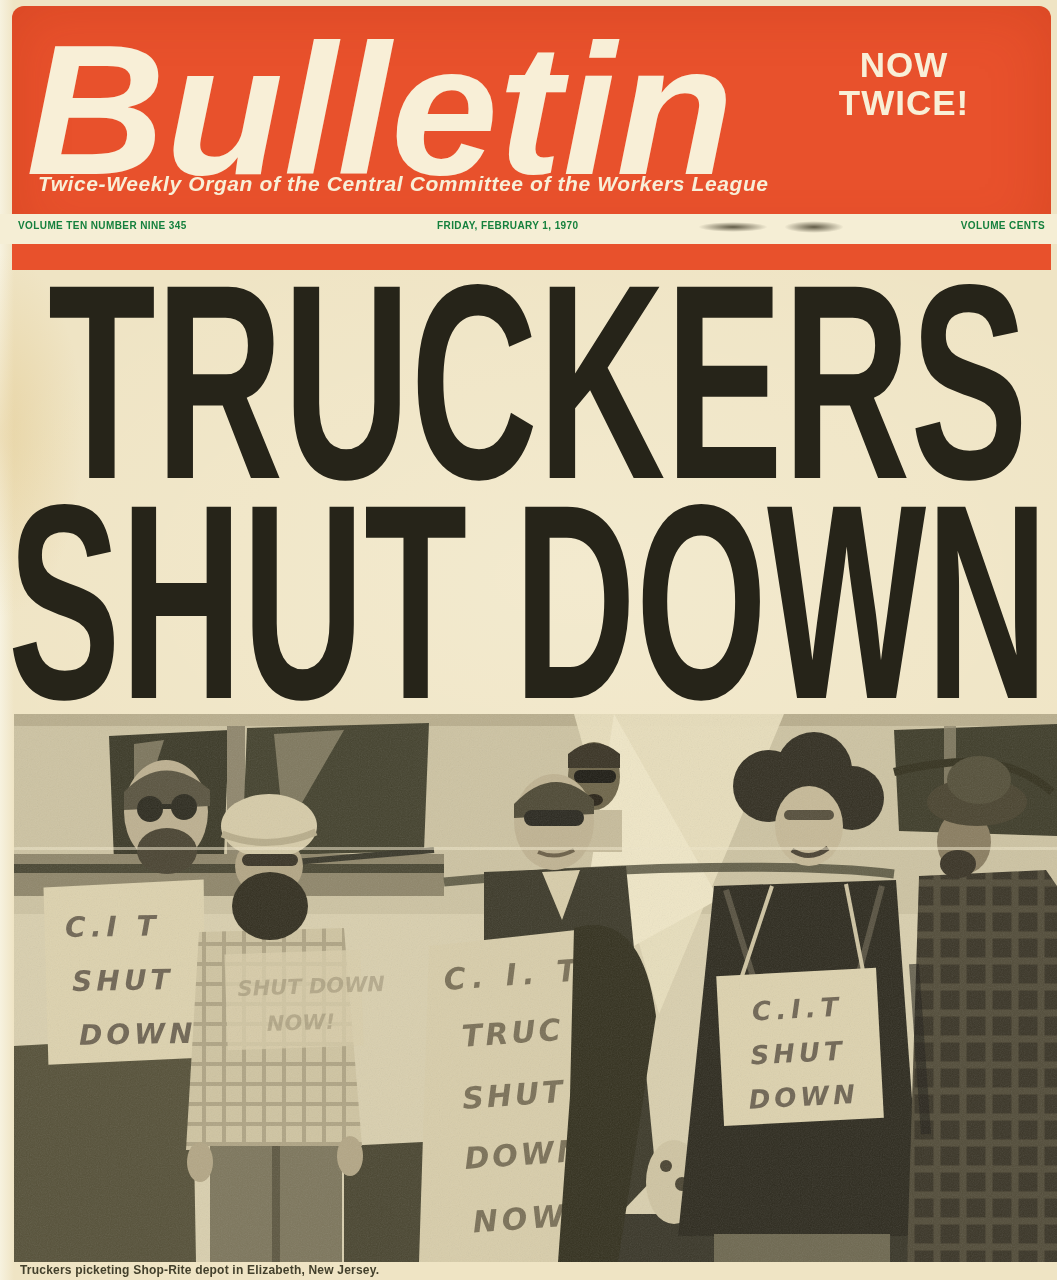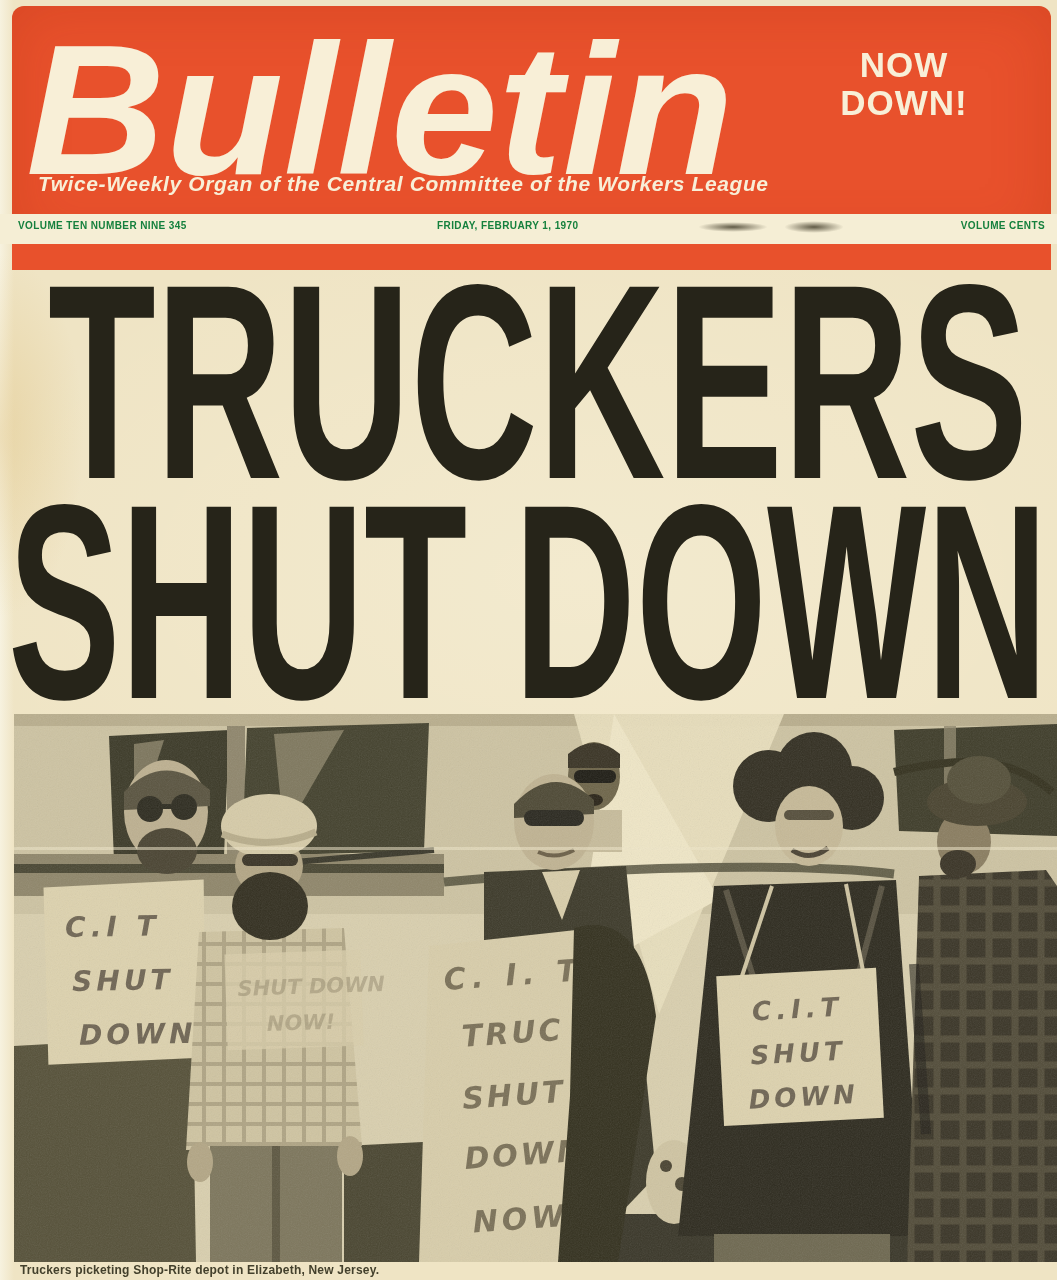--- a/index.html
+++ b/index.html
@@ -57,21 +57,21 @@
 
 <div class="page">
 
   <header class="masthead">
     <svg class="masthead-title-svg" viewBox="0 0 748 206">
       <text x="6" y="168" textLength="708" lengthAdjust="spacingAndGlyphs" style="font:italic 700 186px 'Liberation Sans', sans-serif" fill="#f8efd7">Bulletin</text>
     </svg>
     <div class="tagline">Twice-Weekly Organ of the Central Committee of the Workers League</div>
     <div class="promo">
       <div>NOW</div>
-      <div>DOWN!</div>
+      <div>TWICE!</div>
     </div>
   </header>
 
   <div class="dateline">
     <span class="dl-volume">VOLUME TEN NUMBER NINE 345</span>
     <span class="dl-date">FRIDAY, FEBRUARY 1, 1970</span>
     <span class="union-bug">
         <i class="b1"></i>
         <i class="b2"></i>
       </span>

